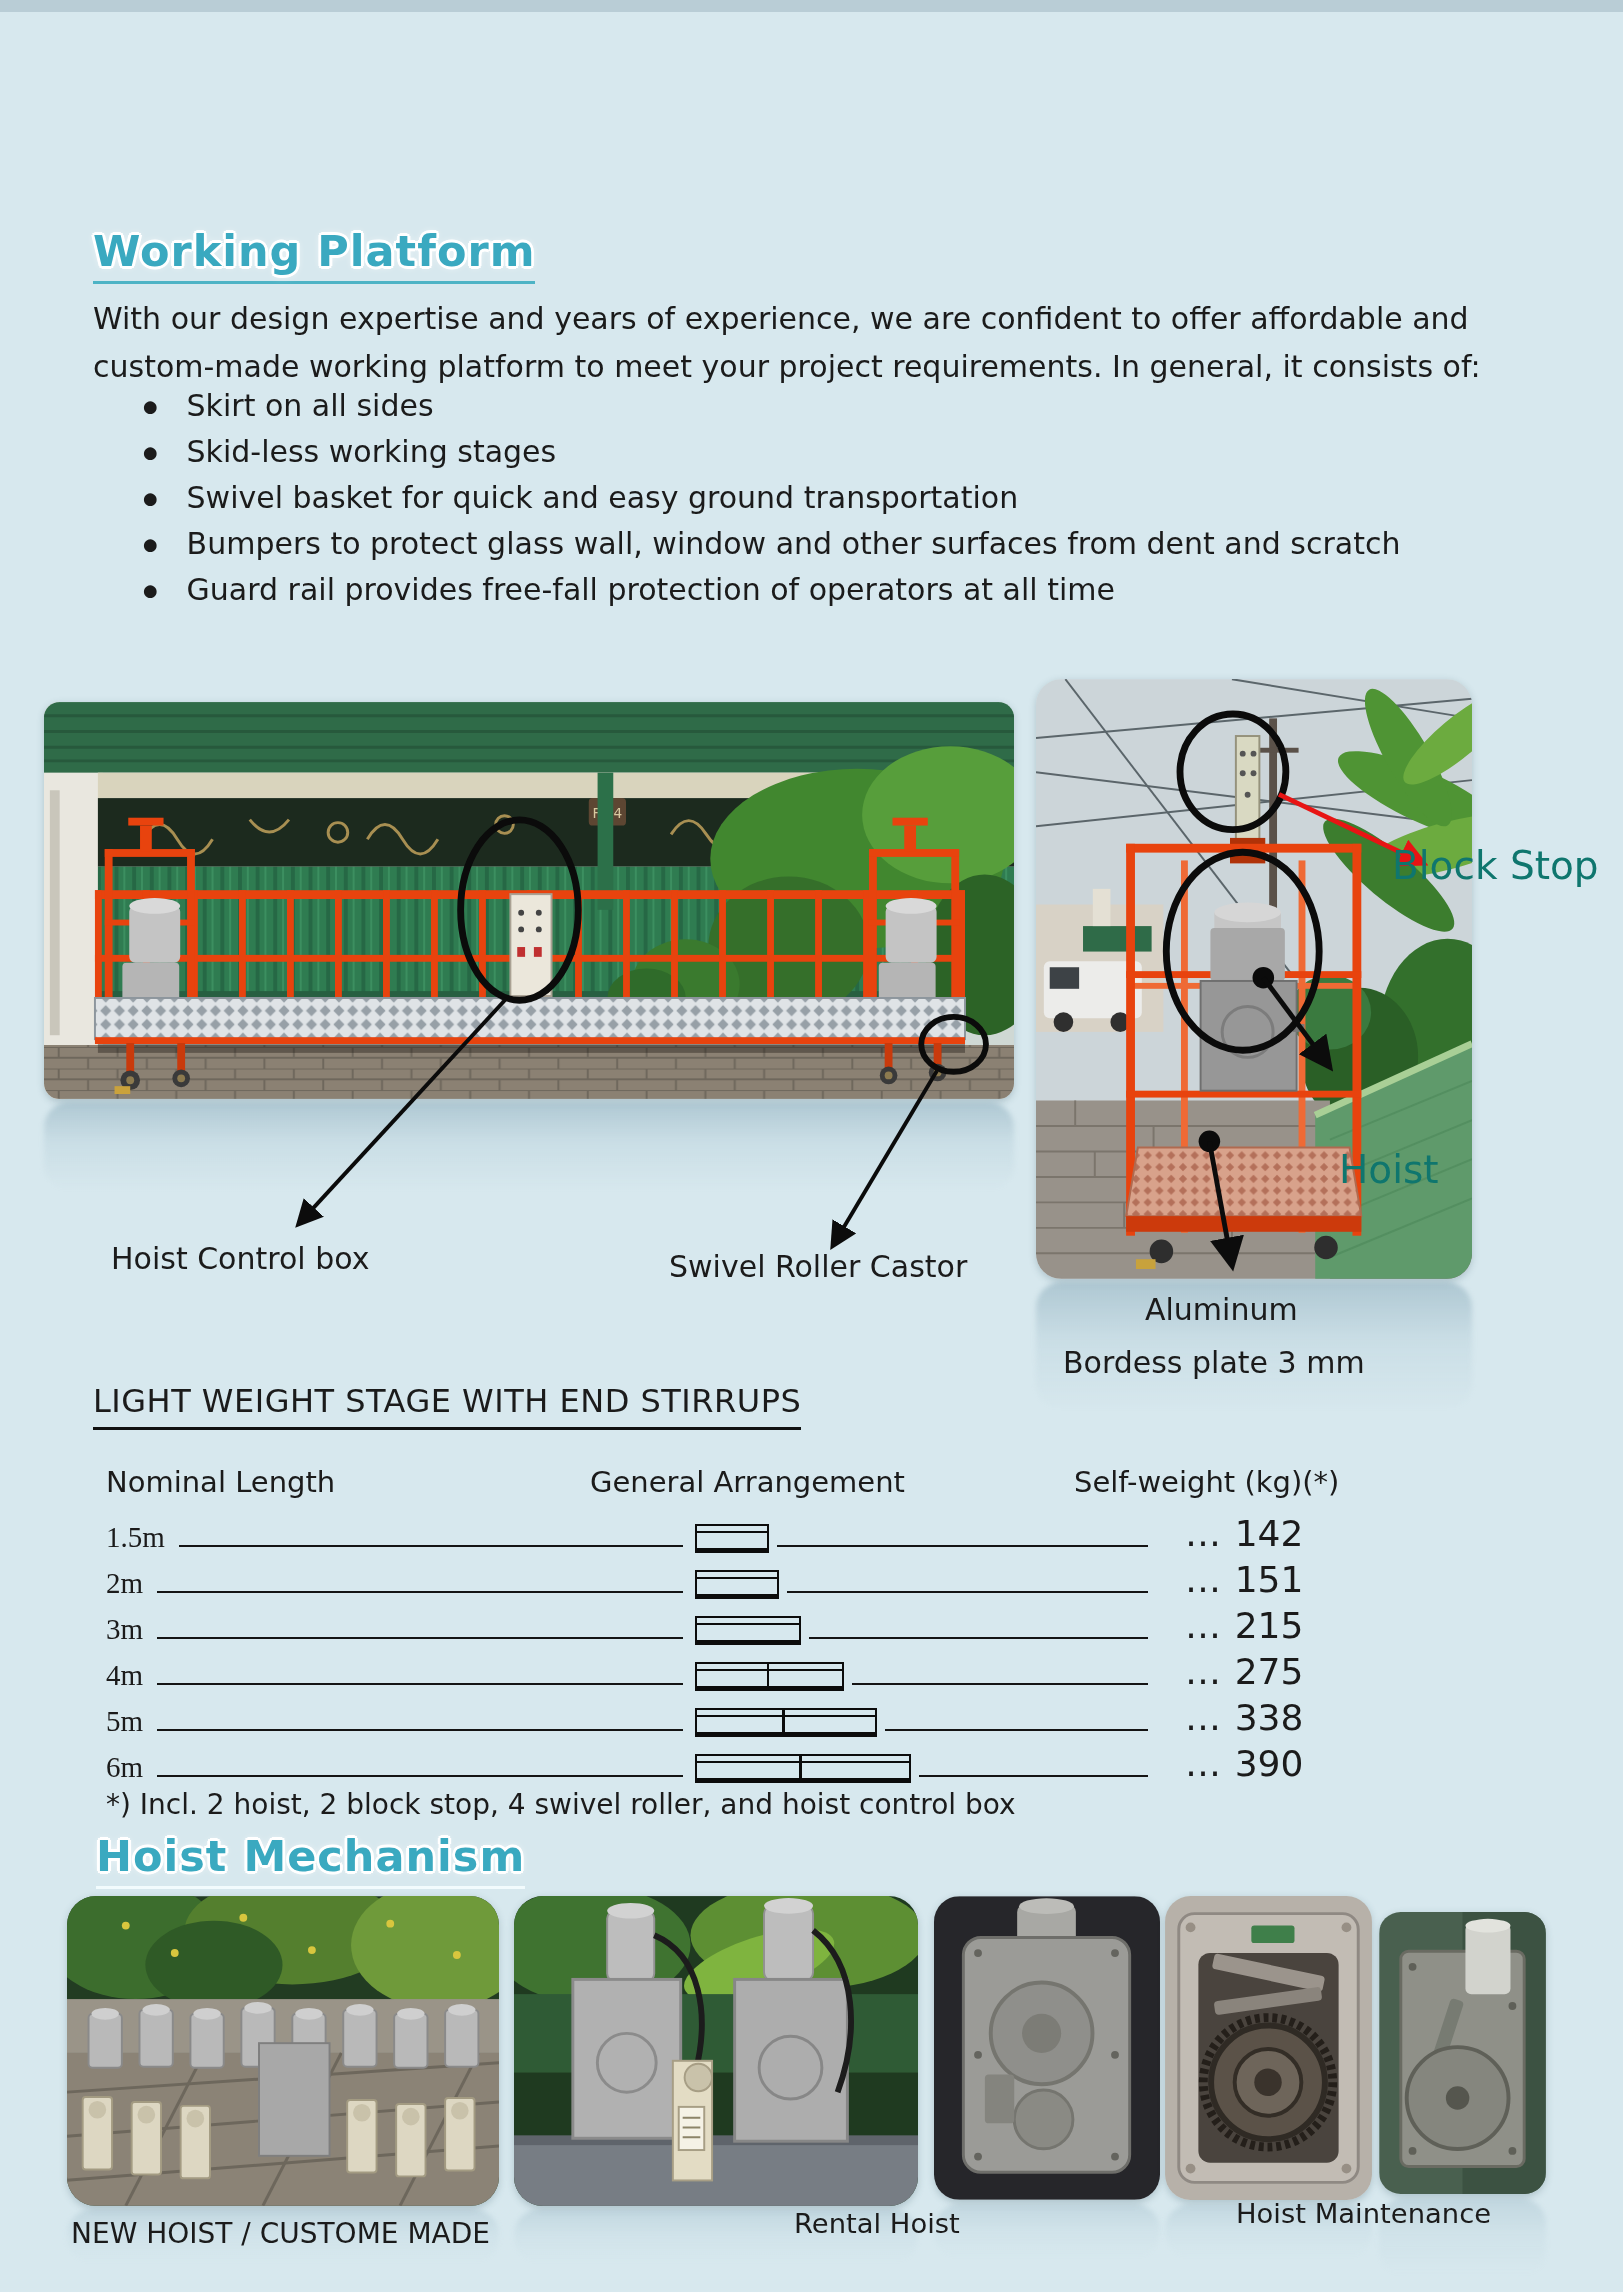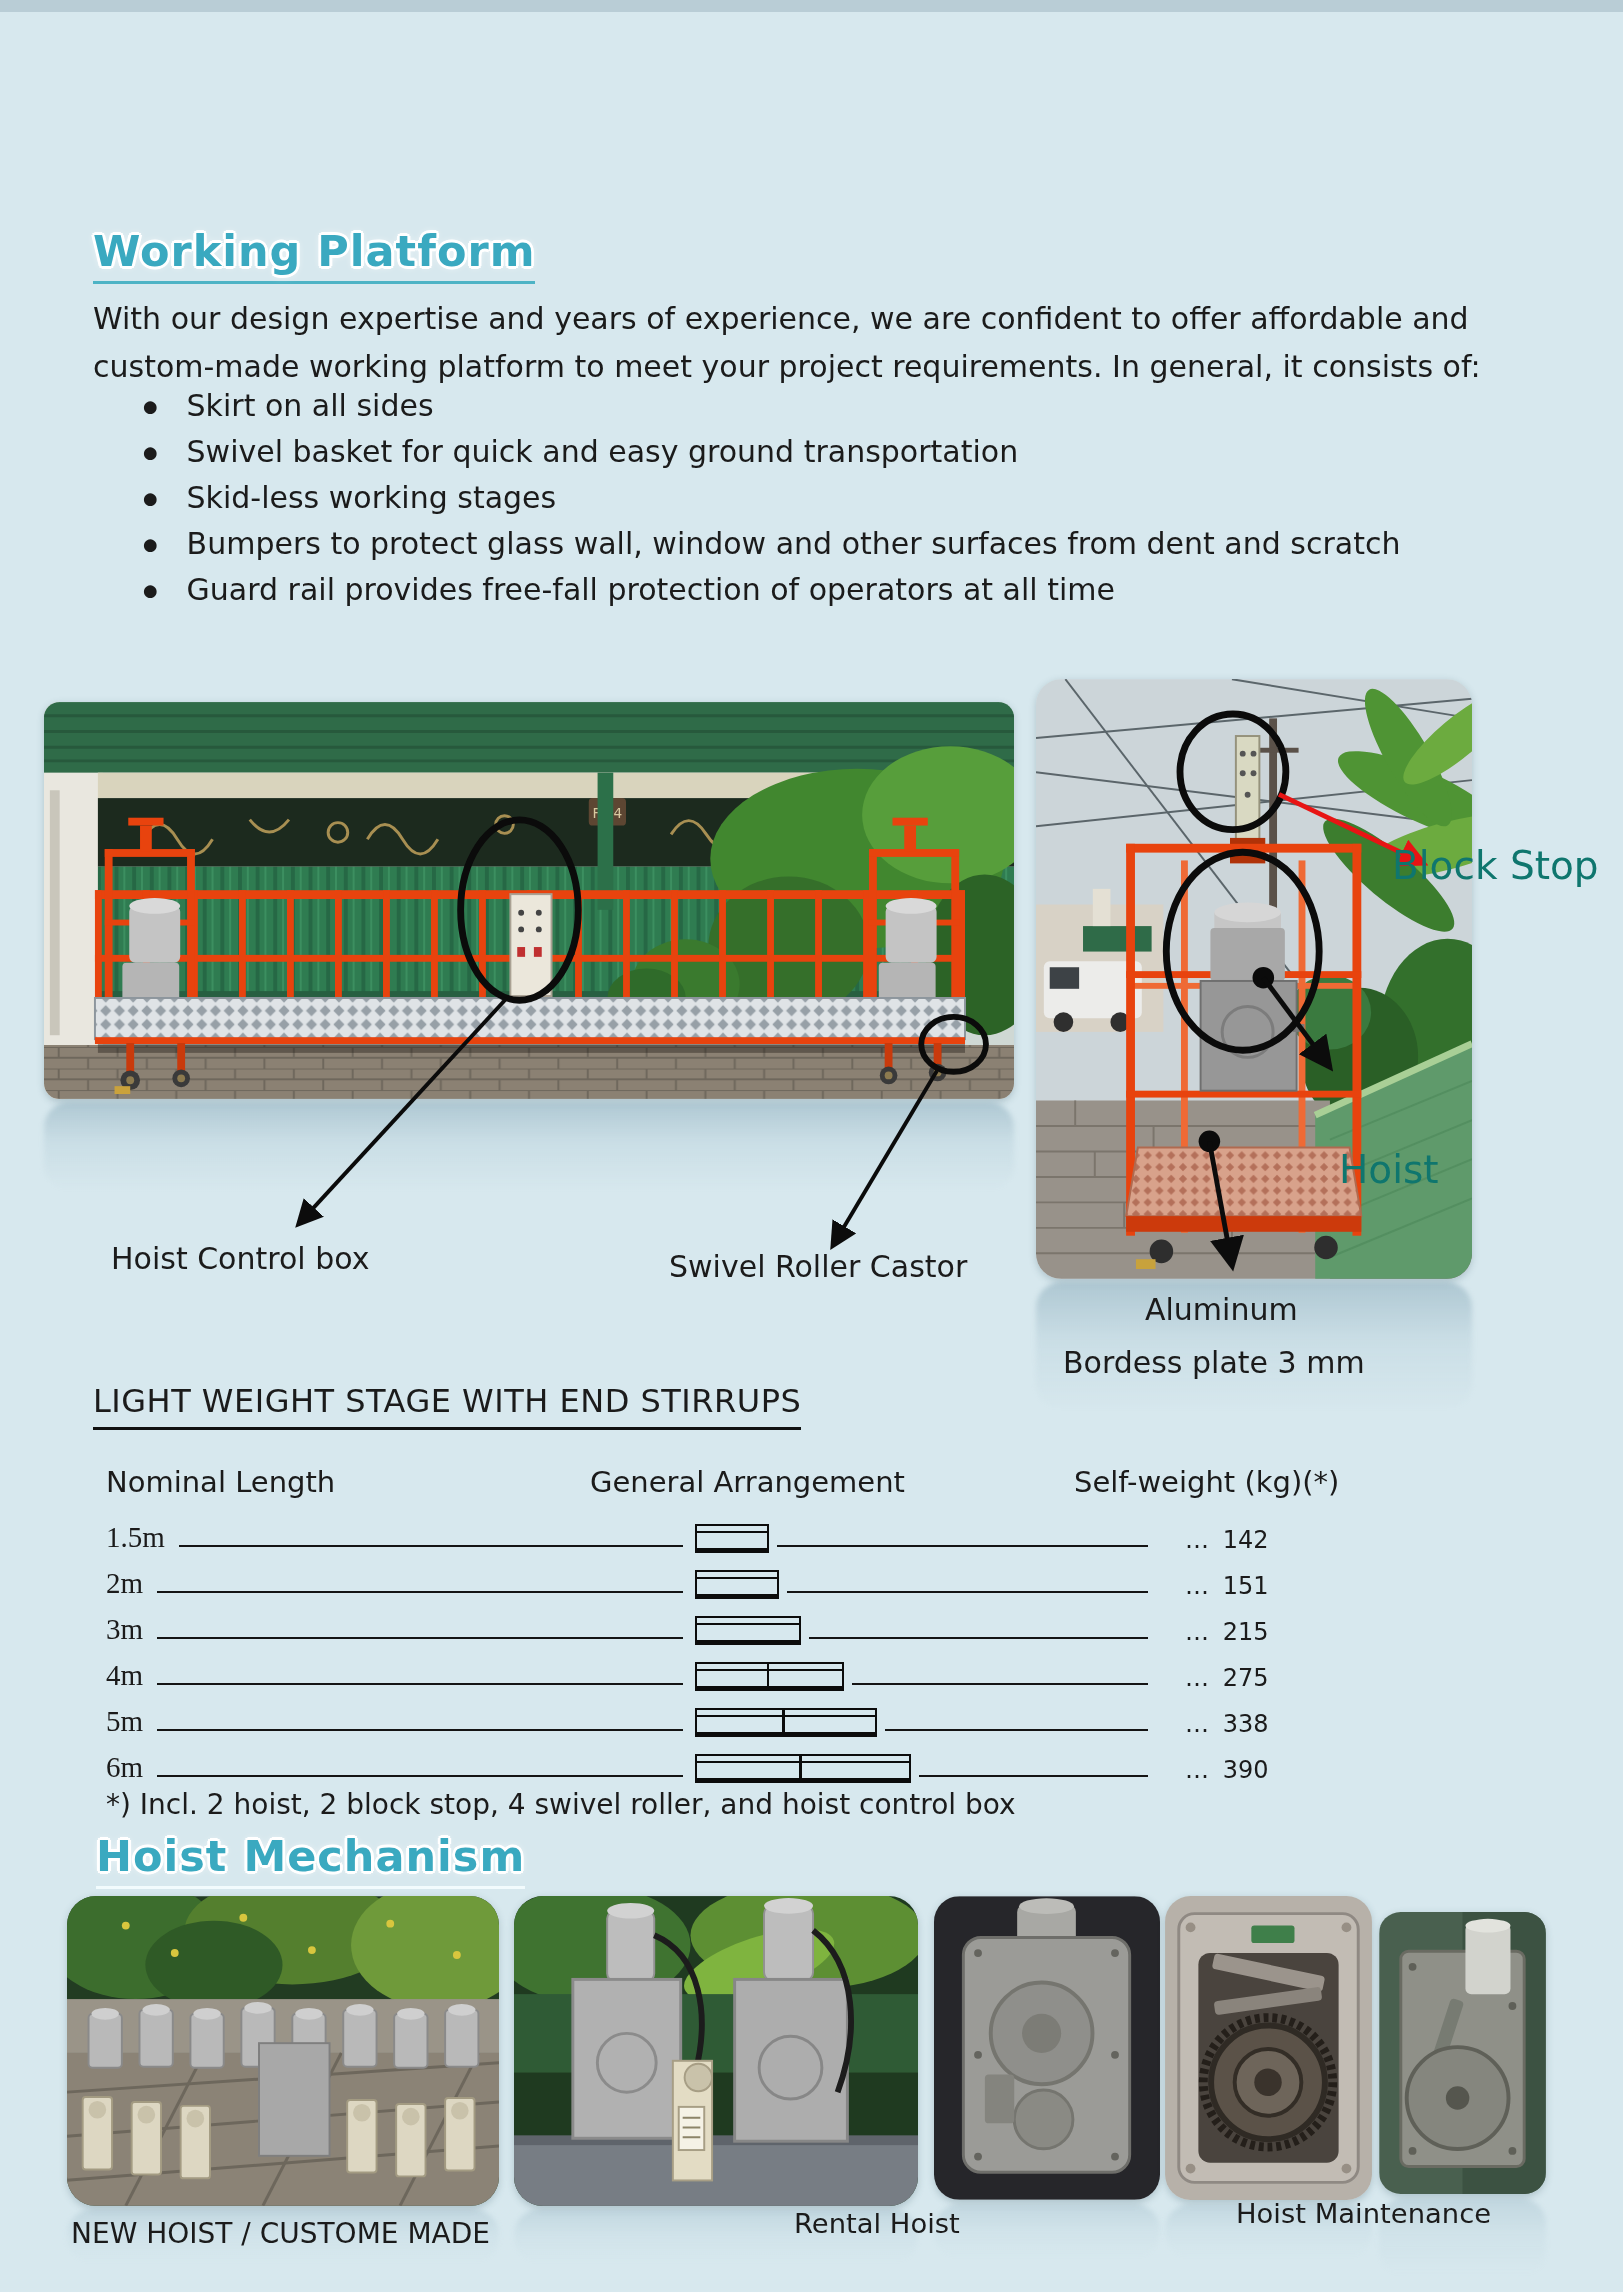--- a/index.html
+++ b/index.html
@@ -31,39 +31,39 @@
   .tbl-head{position:absolute;font-size:29px;white-space:nowrap;}
   .stage-row{display:flex;align-items:flex-end;height:46px;width:1304px;}
   .stage-row .len{font-size:29px;white-space:nowrap;padding-bottom:2px;font-family:Liberation Serif, serif;}
   .stage-row .line1{flex:1;border-bottom:2.9px solid #141414;margin:0 11.8px 8.8px 13.7px;height:9.8px;}
   .stage-row .ga-slot{width:453px;flex:none;display:flex;align-items:flex-end;}
   .ga-box{position:relative;height:29px;border:2.9px solid #0c0c0c;border-bottom-width:5.9px;
     background:#d7e8ee;margin-bottom:2.9px;box-sizing:border-box;flex:none;}
   .ga-box .topline{position:absolute;left:0;right:0;top:4.9px;border-top:2.9px solid #0c0c0c;}
   .ga-box .divider{position:absolute;top:0;bottom:0;left:48%;width:2.9px;background:#0c0c0c;}
   .stage-row .line2{flex:1;border-bottom:2.9px solid #141414;margin:0 0 8.8px 7.8px;height:9.8px;}
-  .stage-row .wt{width:225px;flex:none;margin-left:37px;font-size:24px;white-space:nowrap;padding-bottom:2px;}
+  .stage-row .wt{width:225px;flex:none;margin-left:37px;font-size:36px;white-space:nowrap;padding-bottom:2px;}
   .stage-row .wt .dots{margin-right:13.7px;}
   .caption{position:absolute;font-size:28px;white-space:nowrap;}
   svg{display:block;}
 </style>
 </head>
 <body>
 
 <div id="page">
 
   <h1 class="abs fancy-title underline-teal" style="left:93px;top:214px;margin:0;">Working Platform</h1>
 
   <div class="abs body-line" style="left:93px;top:282px;">With our design expertise and years of experience, we are confident to offer affordable and</div>
   <div class="abs body-line" style="left:93px;top:330px;">custom-made working platform to meet your project requirements. In general, it consists of:</div>
 
   <ul class="abs feature-list" style="left:143px;top:370px;">
     <li>Skirt on all sides</li>
+    <li>Skid-less working stages</li>
     <li>Swivel basket for quick and easy ground transportation</li>
-    <li>Skid-less working stages</li>
     <li>Bumpers to protect glass wall, window and other surfaces from dent and scratch</li>
     <li>Guard rail provides free-fall protection of operators at all time</li>
   </ul>
 
   <div class="photo" style="left:44px;top:690px;width:970px;height:397px;border-radius:15.7px;">
     <svg width="970" height="397" viewBox="0 0 990 405">
       <defs>
         <pattern id="slat" width="18" height="20" patternUnits="userSpaceOnUse">
           <rect width="18" height="20" fill="#2f7c51"></rect>
             <rect width="4" height="20" fill="#266845"></rect>

